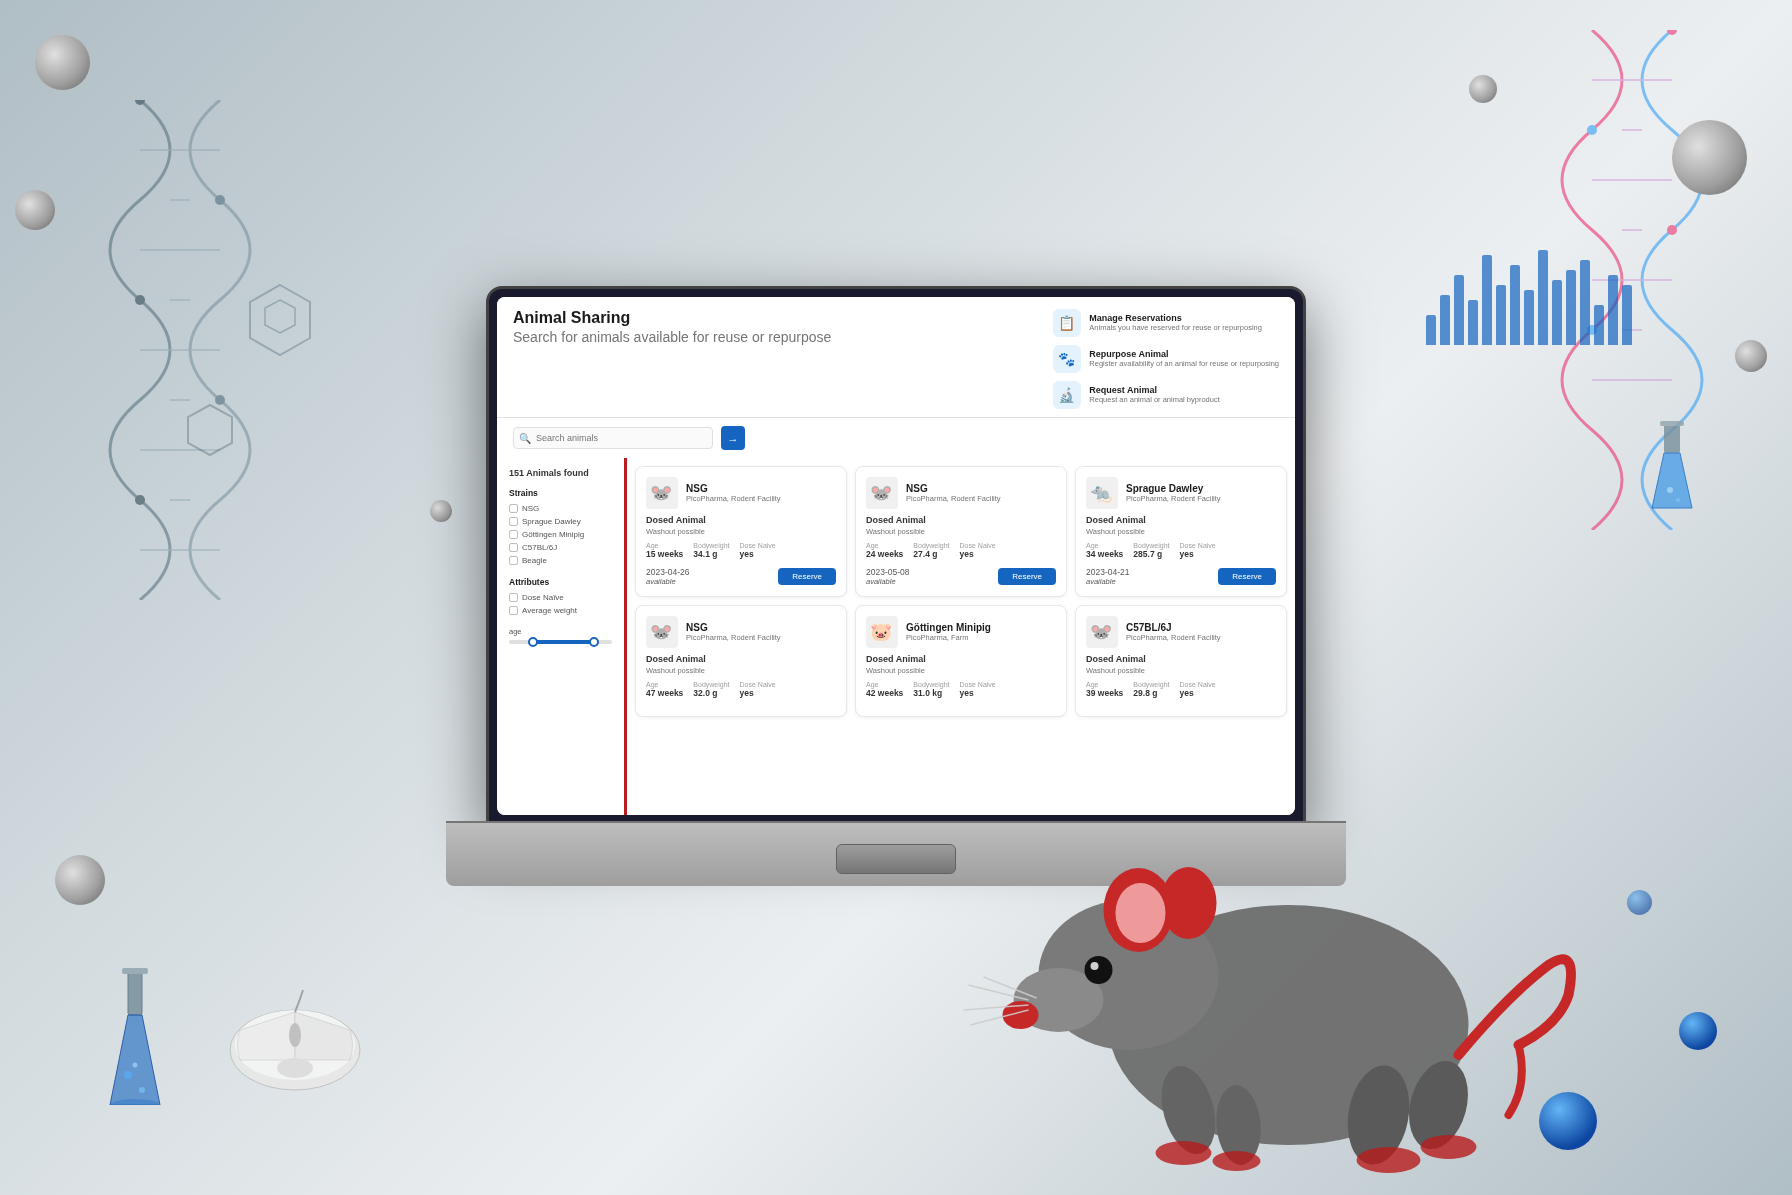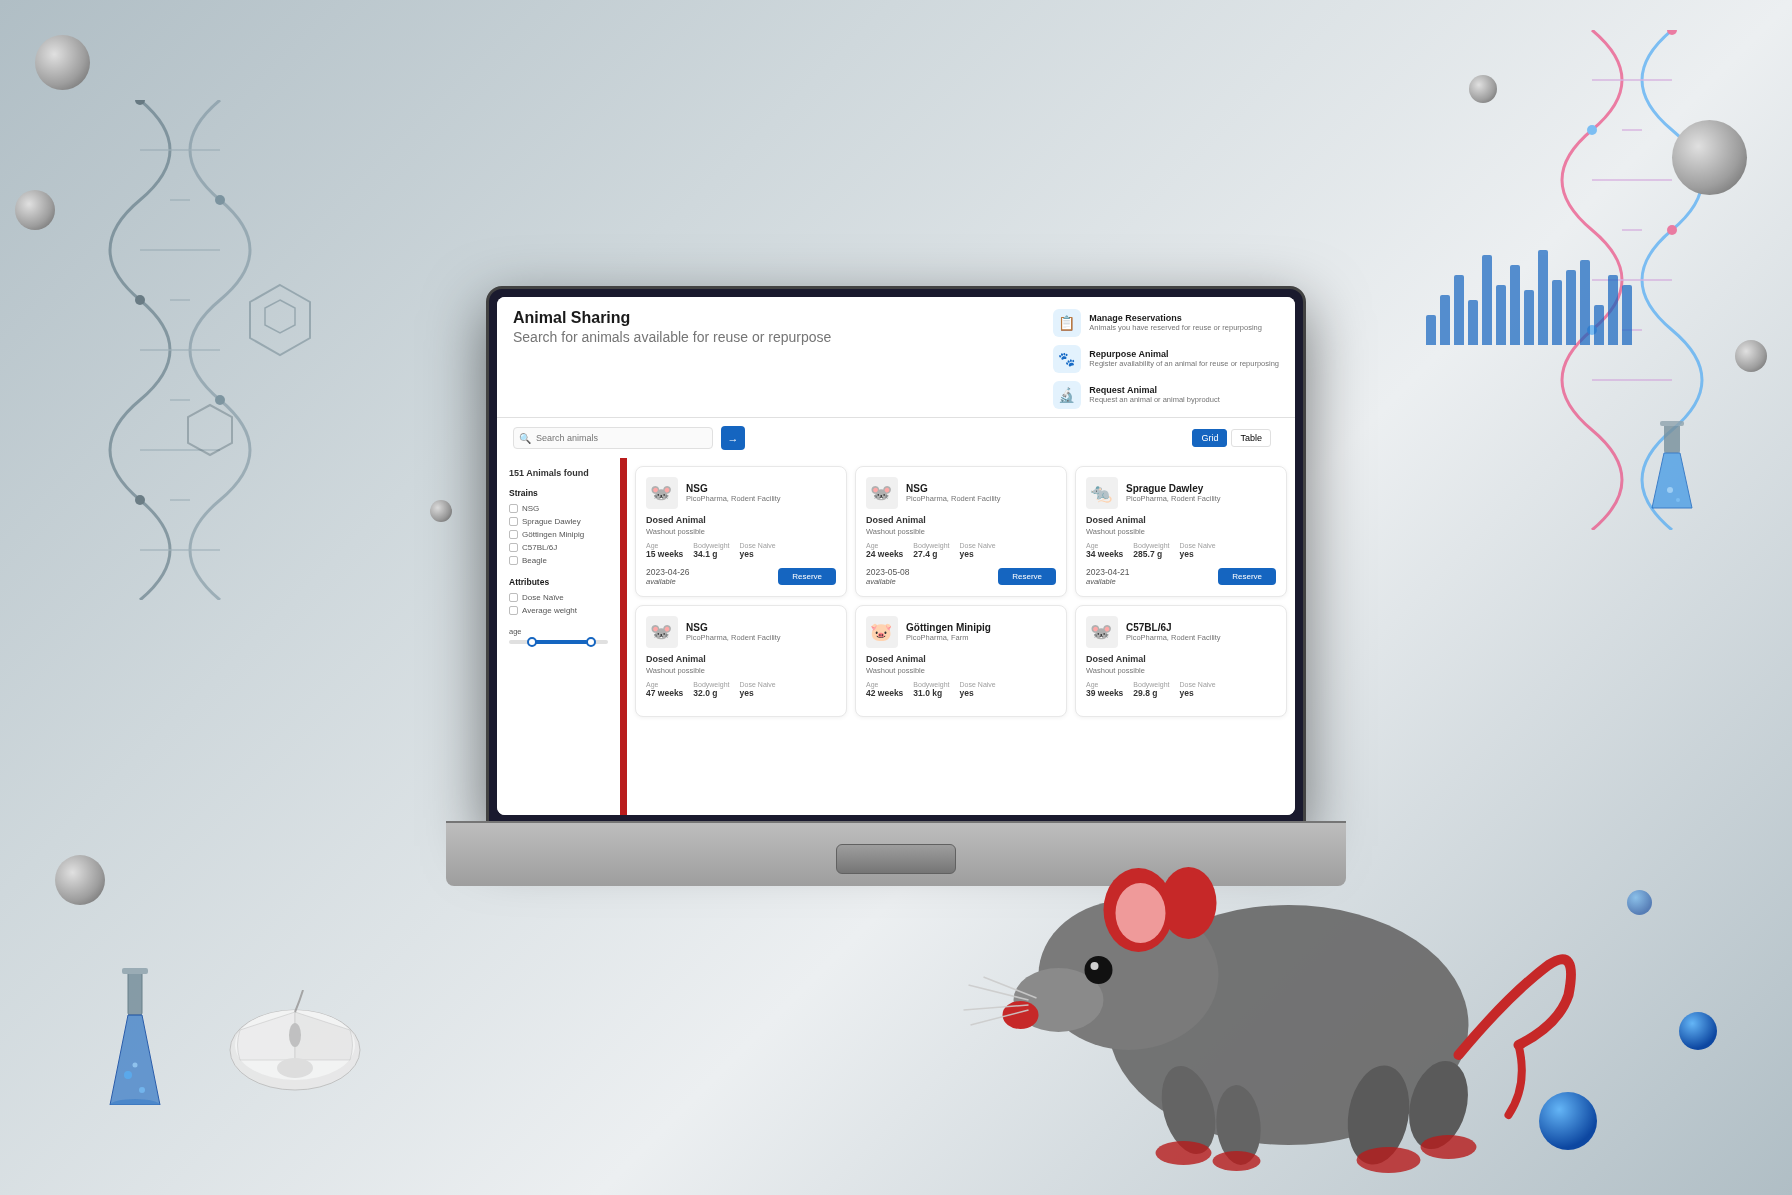--- a/index.html
+++ b/index.html
@@ -250,21 +250,21 @@
       display: flex;
       flex: 1;
       overflow: hidden;
     }
 
     
     .sidebar {
       width: 130px;
       flex-shrink: 0;
       padding: 10px 12px;
-      border-right: 7px solid #b91c1c;
+      border-right: 3px solid #b91c1c;
     }
 
     .results-count {
       font-size: 9px;
       font-weight: 600;
       color: #333;
       margin-bottom: 10px;
     }
 
     .filter-section-title {
@@ -617,25 +617,20 @@
             </div>
           </div>
         </div>
 
         <div class="search-bar-row">
           <div class="search-input-wrapper">
             <span class="search-icon-inner">🔍</span>
             <input class="search-input" type="text" placeholder="Search animals" style="">
           </div>
           <button class="search-btn">→</button>
-          <div style="flex:1;display:flex;justify-content:flex-end;align-items:center;gap:4px;padding-right:8px;">
-            <span style="font-size:9px;color:#555;"></span>
-            <button class="view-btn active">Grid</button>
-            <button class="view-btn">Table</button>
-          </div>
         </div>
 
         <div class="app-main">
 
           <div class="sidebar">
             <div class="results-count">151 Animals found</div>
 
             <div class="filter-section">
               <div class="filter-section-title">Strains</div>
               <div class="filter-item">

